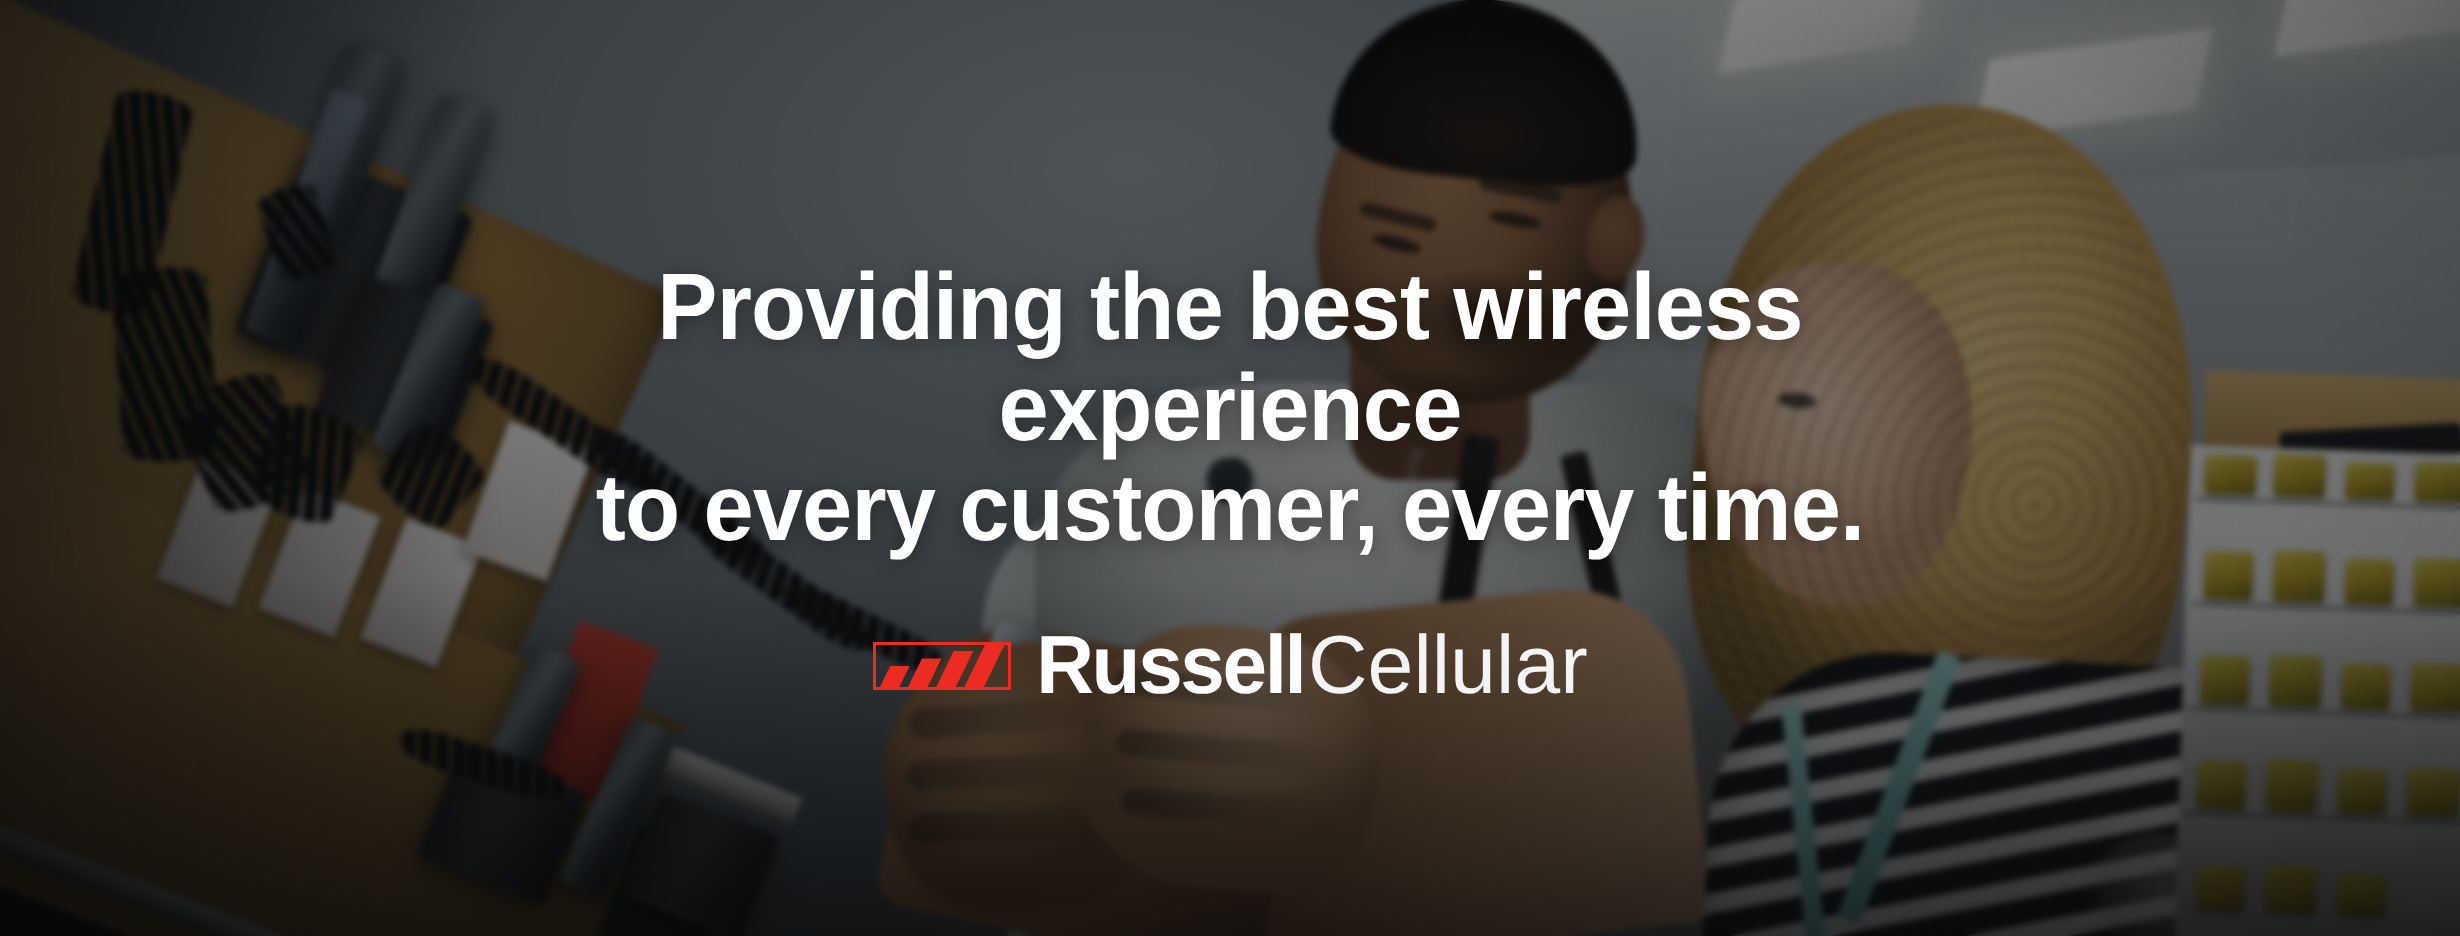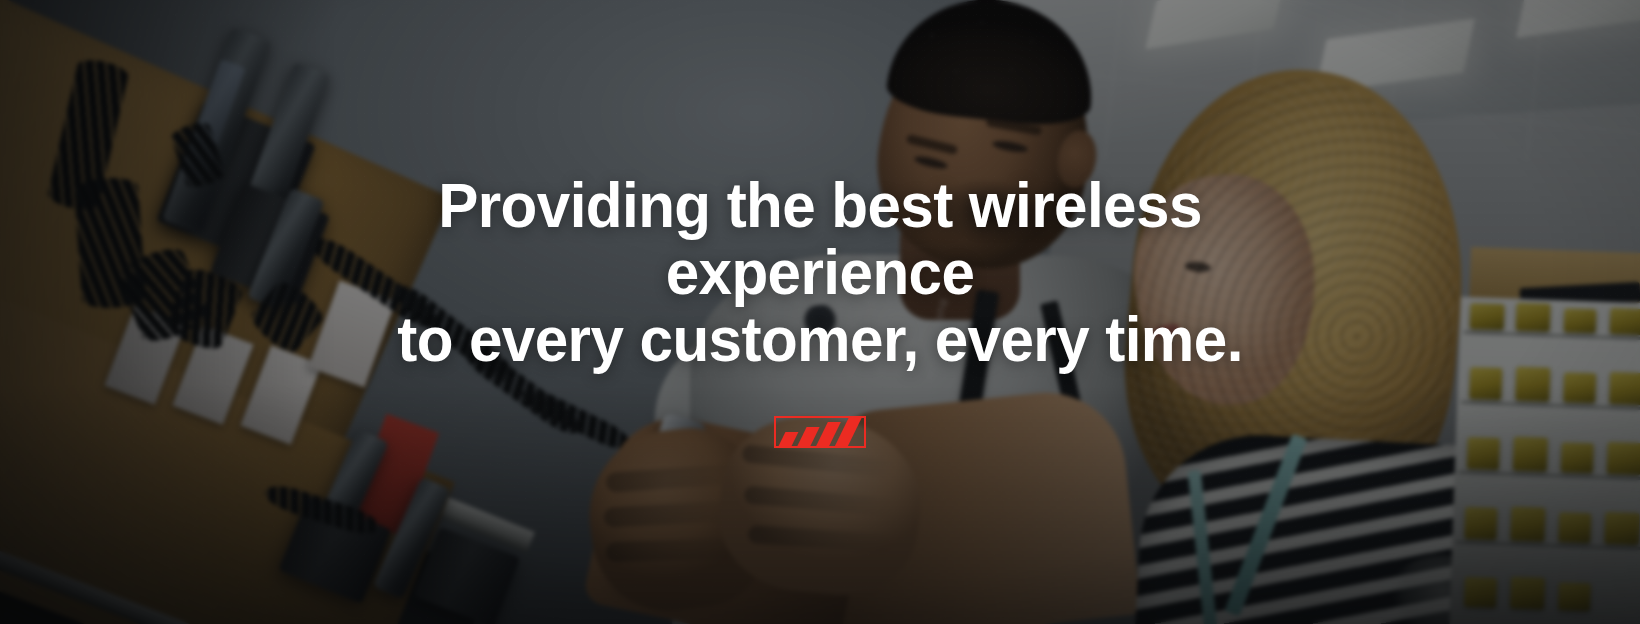--- a/index.html
+++ b/index.html
@@ -531,16 +531,20 @@
       <span class="ln">to every customer, every time.</span>
     </h1>
 
     <div class="logo">
       <div class="logo-mark" style="border-color: rgb(236, 43, 34);">
         <span class="bar" style="left: 6px; width: 13px; height: 14px; background: rgb(236, 43, 34);"></span>
         <span class="bar" style="left: 26px; width: 13px; height: 19px; background: rgb(236, 43, 34);"></span>
         <span class="bar" style="left: 46px; width: 13px; height: 24px; background: rgb(236, 43, 34);"></span>
         <span class="bar" style="left: 66px; width: 13px; height: 29px; background: rgb(236, 43, 34);"></span>
       </div>
+      <div class="logo-word">
+        <span class="logo-bold">Russell</span>
+        <span class="logo-thin">Cellular</span>
+      </div>
     </div>
 
   </div>
 </div>
 
 </body></html>

